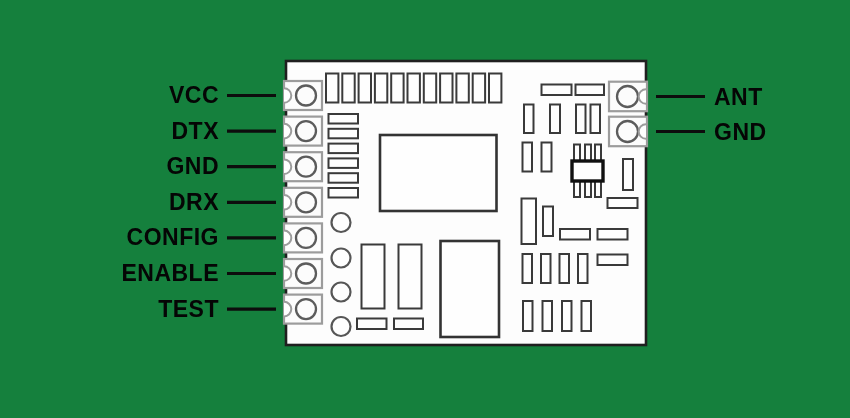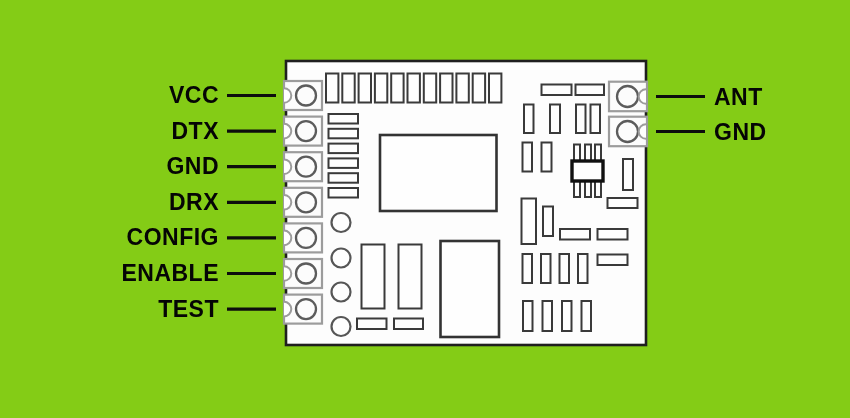--- a/index.html
+++ b/index.html
@@ -1,19 +1,19 @@
 <!DOCTYPE html>
 <html><head>
 <meta charset="utf-8">
 <style>
   html,body{margin:0;padding:0;background:#ffffff;}
   .stage{
     position:relative;
     width:850px;height:418px;
-    background:#84cc16;
+    background:#15803d;
     font-family:"Liberation Sans",sans-serif;
     overflow:hidden;
     text-align:center;
   }
   svg{display:block;}
   .board{fill:#fdfdfd;stroke:#1f1f1f;stroke-width:2.6;}
   .comp{fill:#fefefe;stroke:#3a3a3a;stroke-width:2;}
   .comp-big{fill:#fefefe;stroke:#333333;stroke-width:2.6;}
   .pad{fill:#fcfcfc;stroke:#9c9c9c;stroke-width:2.2;}
   .ring{fill:#fcfcfc;stroke:#5c5c5c;stroke-width:2.3;}

